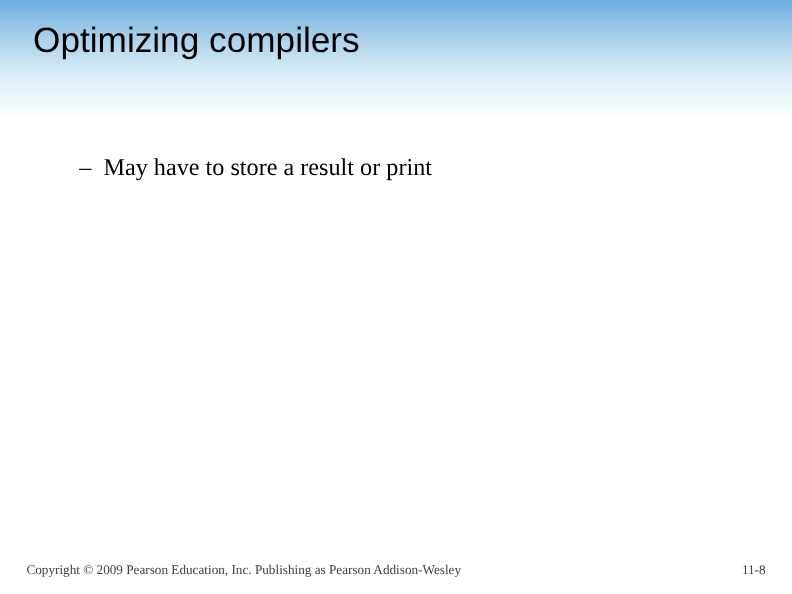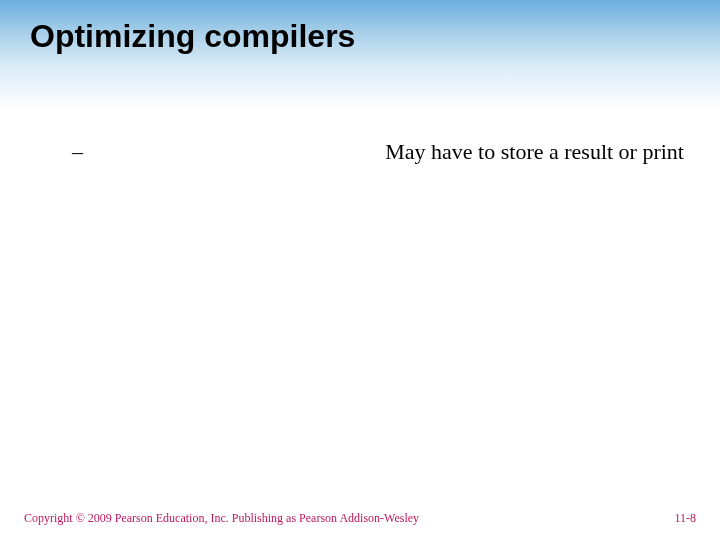--- a/index.html
+++ b/index.html
@@ -11,21 +11,21 @@
   }
   .header {
     width: 100%;
     height: 110px;
     background: linear-gradient(to bottom, #6baedf 0%, #a8cfe9 30%, #d9ecf7 60%, #ffffff 100%);
     padding: 18px 0 0 30px;
   }
   .title {
     font-family: Arial, Helvetica, sans-serif;
     font-size: 32px;
-    font-weight: 700;
+    font-weight: 400;
     color: #000000;
   }
   .content {
     padding: 28px 36px 0 36px;
     color: #000000;
   }
   .bullet-l1 {
     font-size: 25px;
     line-height: 1.25;
     padding-left: 26px;
@@ -38,40 +38,39 @@
     left: 2px;
     top: 0;
     font-size: 25px;
   }
   .bullet-l2 {
     font-size: 22px;
     line-height: 1.3;
     padding-left: 58px;
     position: relative;
     margin-bottom: 8px;
-    text-align: right;
   }
   .bullet-l2::before {
     content: "–";
     position: absolute;
     left: 36px;
     top: 0;
     font-size: 22px;
   }
   .footer {
     position: absolute;
     bottom: 14px;
     left: 0;
     width: 100%;
     padding: 0 24px;
     display: flex;
     justify-content: space-between;
     align-items: baseline;
     font-size: 12px;
-    color: #be185d;
+    color: #404040;
   }
 </style>
 </head>
 <body>
 
 <div class="header">
   <h1 class="title">Optimizing compilers</h1>
 </div>
 
 <div class="content">

